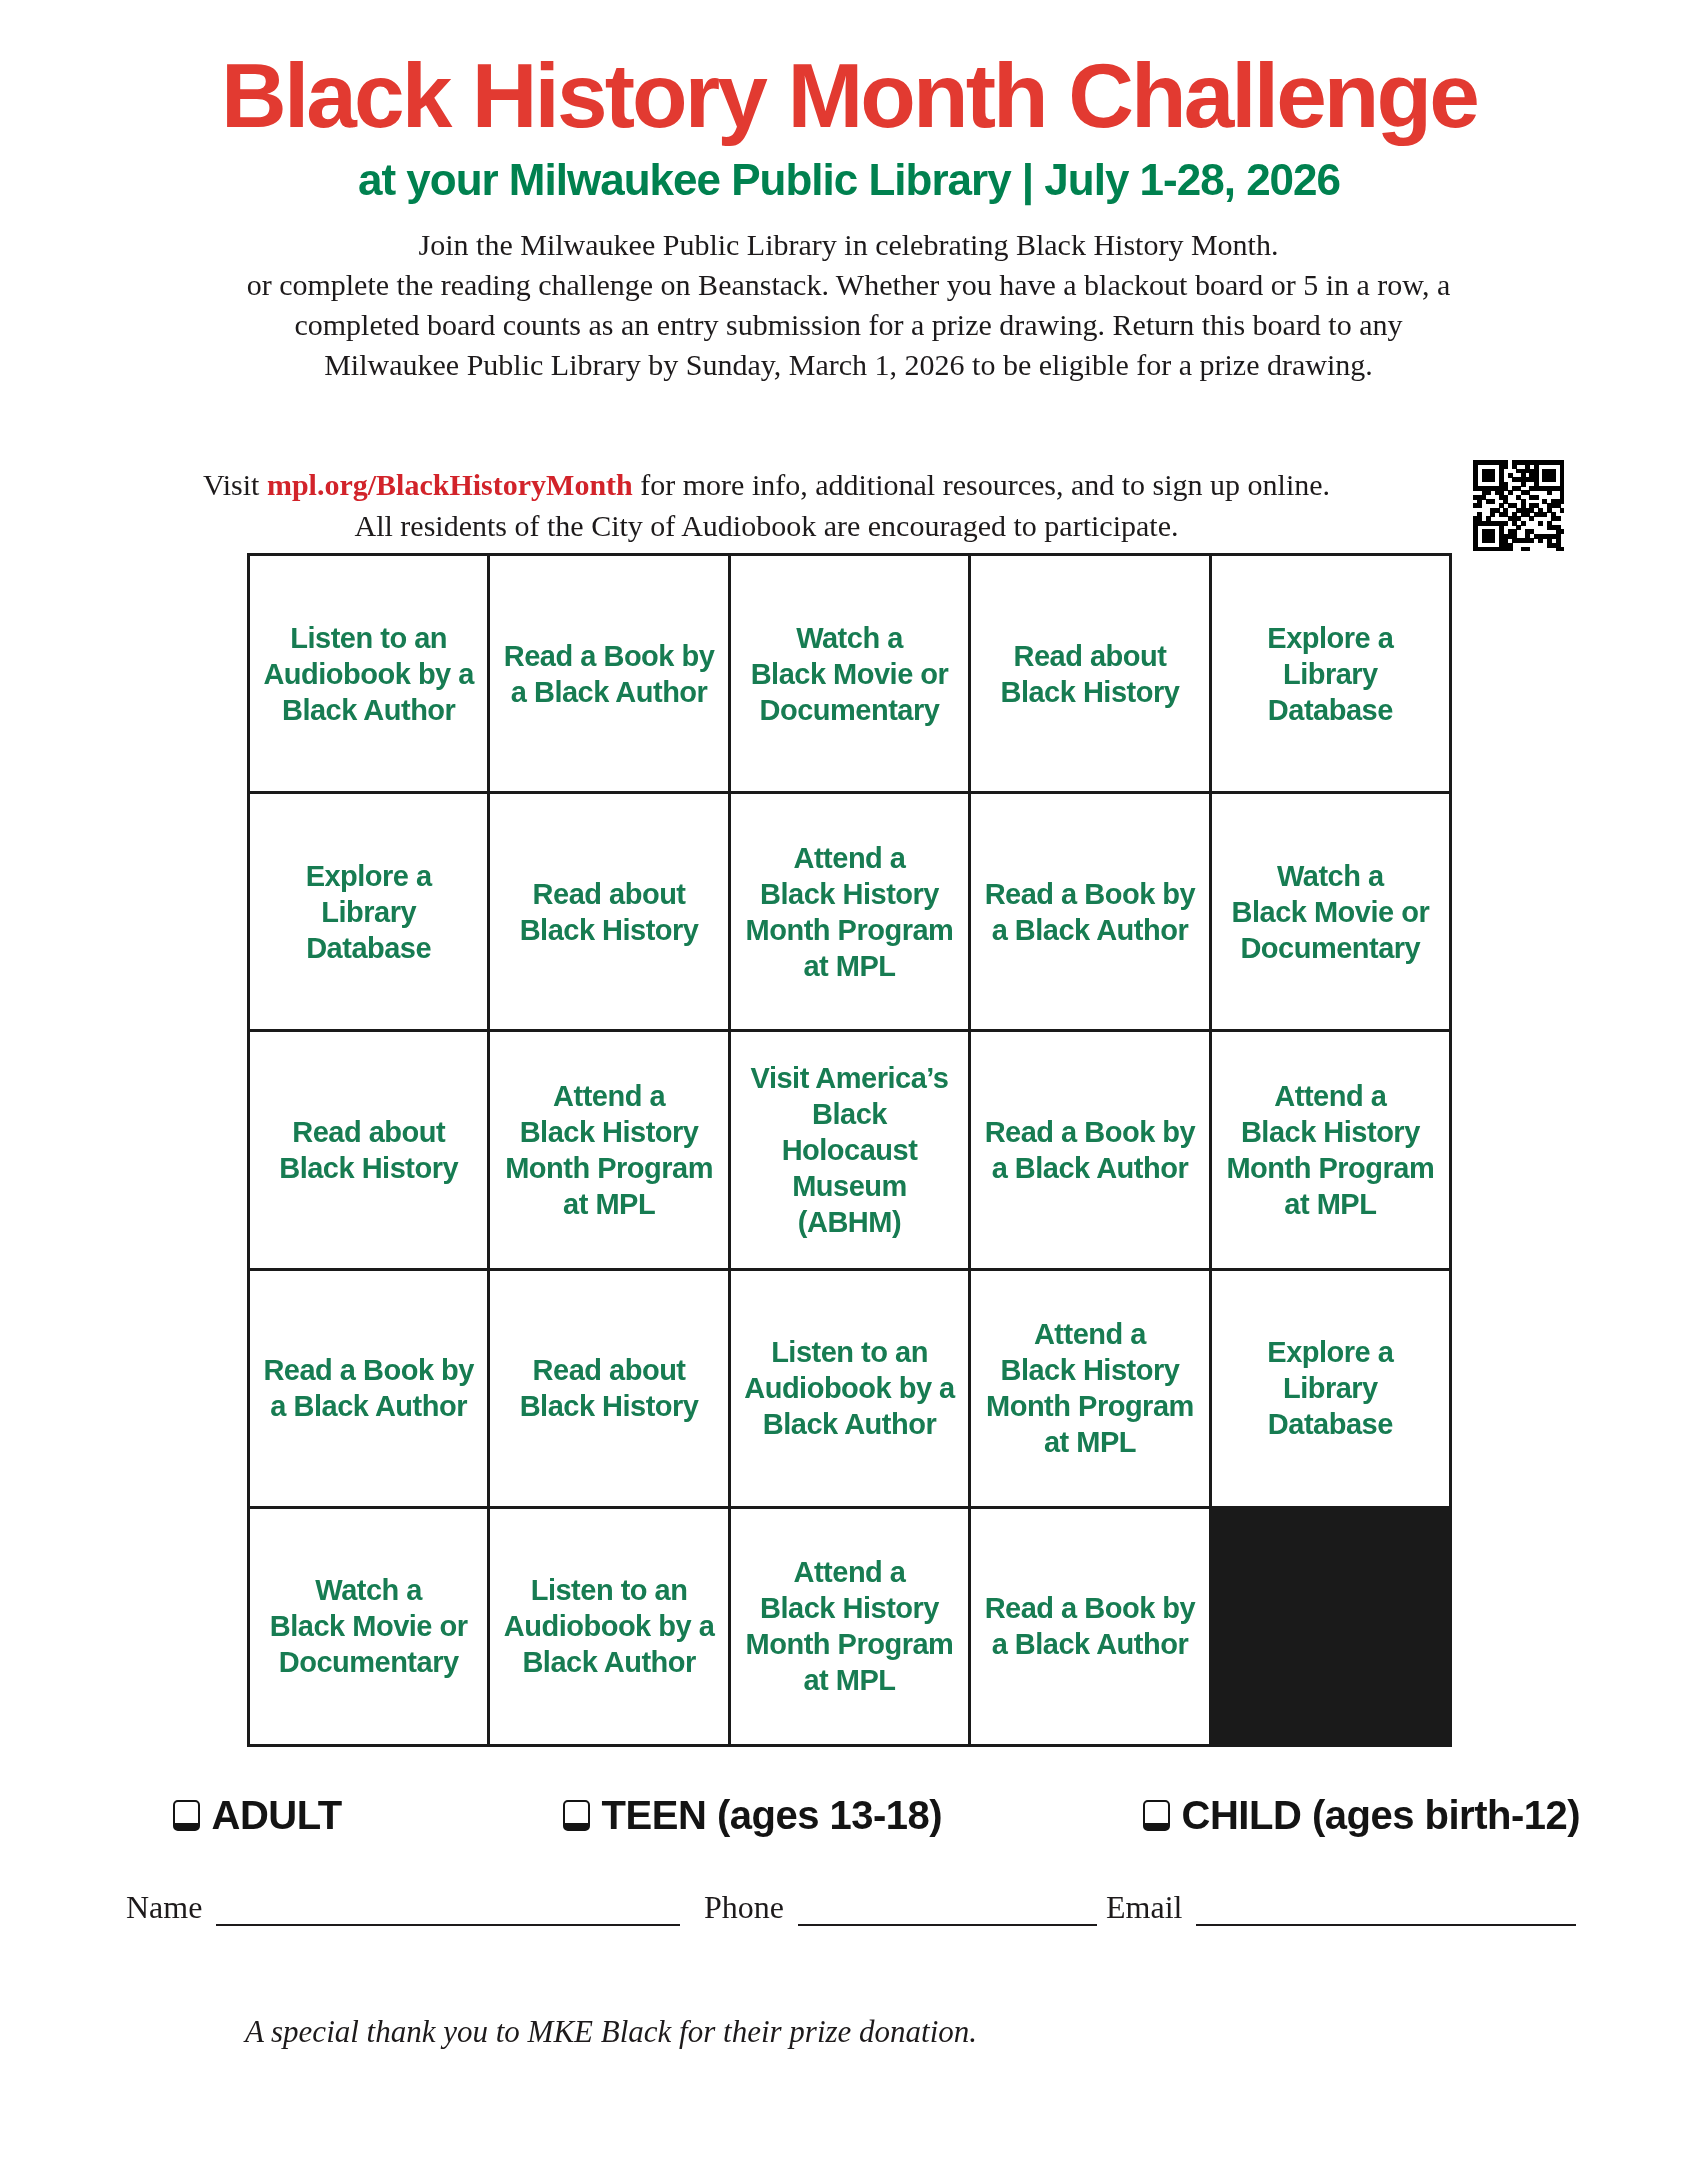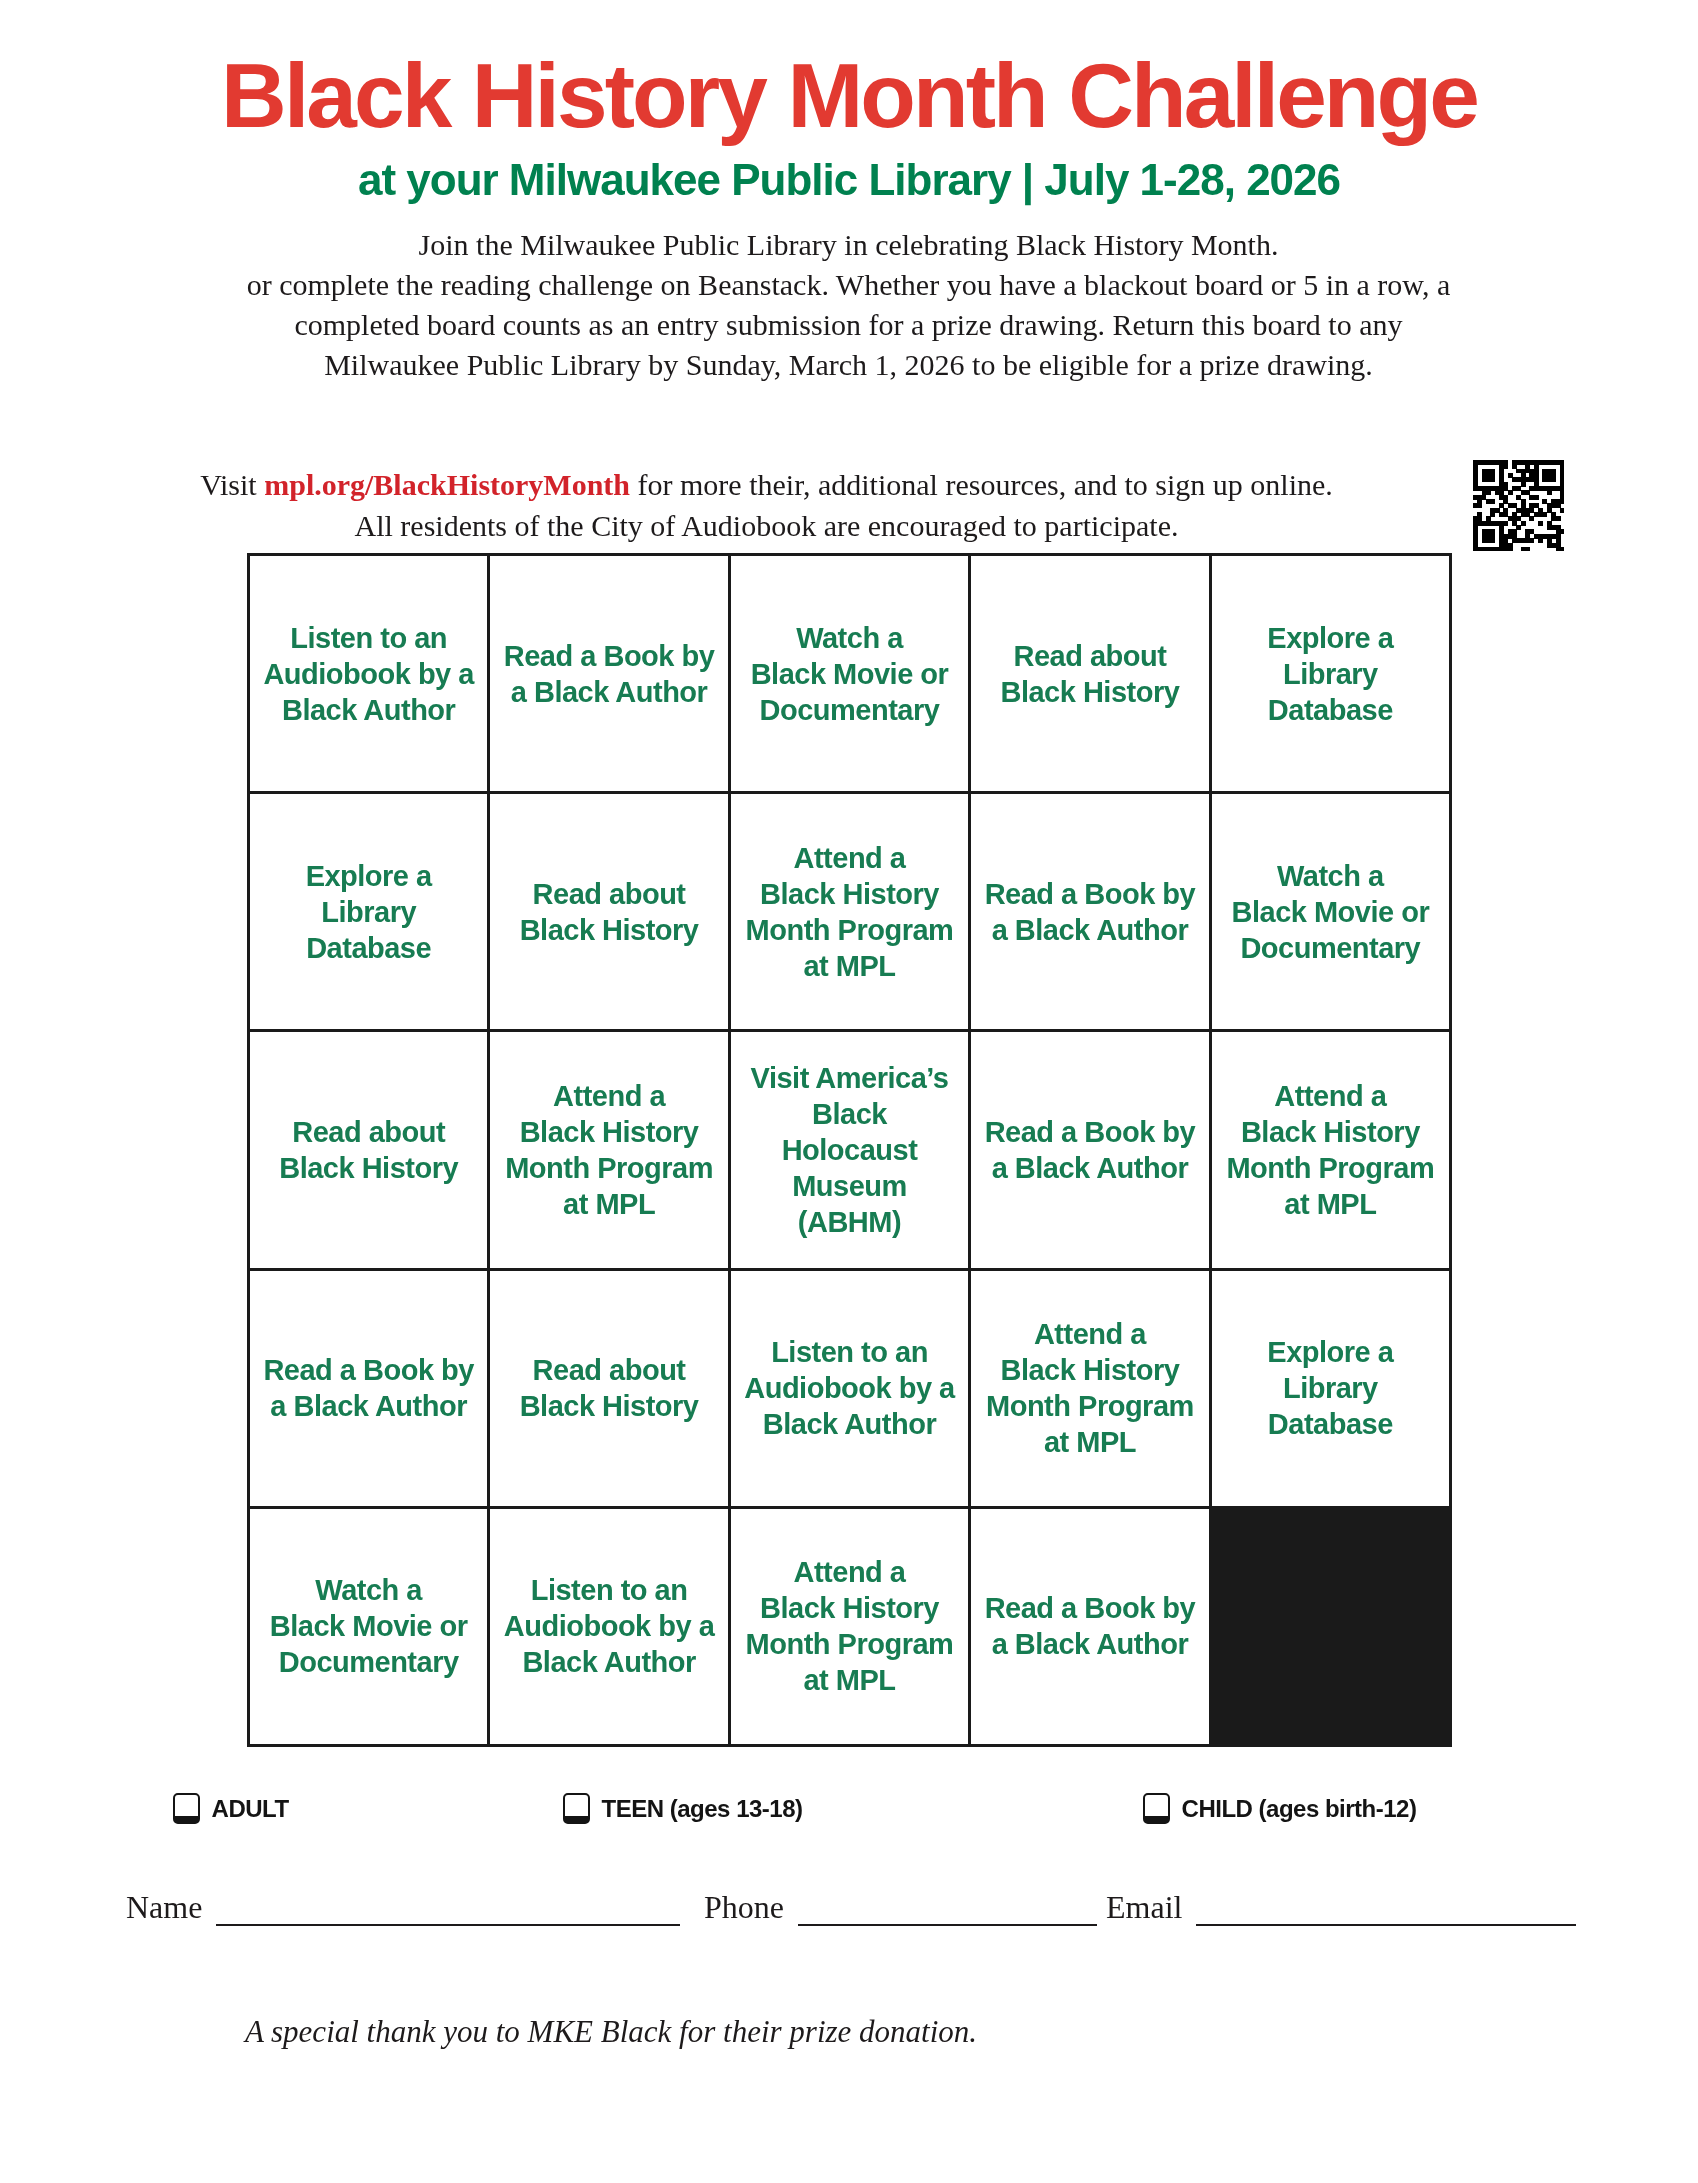--- a/index.html
+++ b/index.html
@@ -50,21 +50,21 @@
     color:#177C52; white-space:pre-line;
   }
 
   
   .age-row { position:absolute; top:1793px; left:0; width:1698px; height:49px; }
   .age-opt { position:absolute; display:flex; align-items:center; gap:11.6px; }
   .age-opt .cb {
     width:27px; height:31px; border:2.9px solid #141414; border-bottom-width:8.7px;
     border-radius:4.9px; background:#fff; flex:0 0 auto;
   }
-  .age-opt .lbl { font-weight:700; font-size:24px; letter-spacing:-0.5px; color:#141414; }
+  .age-opt .lbl { font-weight:700; font-size:40px; letter-spacing:-0.5px; color:#141414; }
   .age-adult { left:173px; }
   .age-teen  { left:563px; }
   .age-child { left:1143px; }
 
   
   .form-row { position:absolute; top:1887px; left:0; width:1698px; height:49px;
     font-family:"Liberation Serif", serif; font-size:32px; color:#1d1a1b; }
   .fgroup { position:absolute; display:flex; align-items:flex-end; gap:13.6px; }
   .fline { display:inline-block; border-bottom:2.9px solid #1d1a1b; height:39px; }
   .fg-name  { left:126px; }  .fg-name  .fline { width:464px; }
@@ -107,21 +107,21 @@
   <div class="subtitle">at your Milwaukee Public Library | July 1-28, 2026</div>
 
   <div class="intro">
     <div>Join the Milwaukee Public Library in celebrating Black History Month.</div>
     <div>or complete the reading challenge on Beanstack. Whether you have a blackout board or 5 in a row, a</div>
     <div>completed board counts as an entry submission for a prize drawing. Return this board to any</div>
     <div>Milwaukee Public Library by Sunday, March 1, 2026 to be eligible for a prize drawing.</div>
   </div>
 
   <div class="visit">
-    <div><span>Visit </span><span class="link">mpl.org/BlackHistoryMonth</span><span> for more their, additional resources, and to sign up online.</span></div>
+    <div><span>Visit </span><span class="link">mpl.org/BlackHistoryMonth</span><span> for more info, additional resources, and to sign up online.</span></div>
     <div>All residents of the City of Audiobook are encouraged to participate.</div>
   </div>
 
   <div class="qr">
       <div style="position: absolute; left: 0px; top: 0px; width: 4.7px; height: 4.7px; background: rgb(0, 0, 0);"></div>
       <div style="position: absolute; left: 4.3px; top: 0px; width: 4.7px; height: 4.7px; background: rgb(0, 0, 0);"></div>
       <div style="position: absolute; left: 8.7px; top: 0px; width: 4.7px; height: 4.7px; background: rgb(0, 0, 0);"></div>
       <div style="position: absolute; left: 13px; top: 0px; width: 4.7px; height: 4.7px; background: rgb(0, 0, 0);"></div>
       <div style="position: absolute; left: 17.4px; top: 0px; width: 4.7px; height: 4.7px; background: rgb(0, 0, 0);"></div>
       <div style="position: absolute; left: 22px; top: 0px; width: 4.7px; height: 4.7px; background: rgb(0, 0, 0);"></div>

